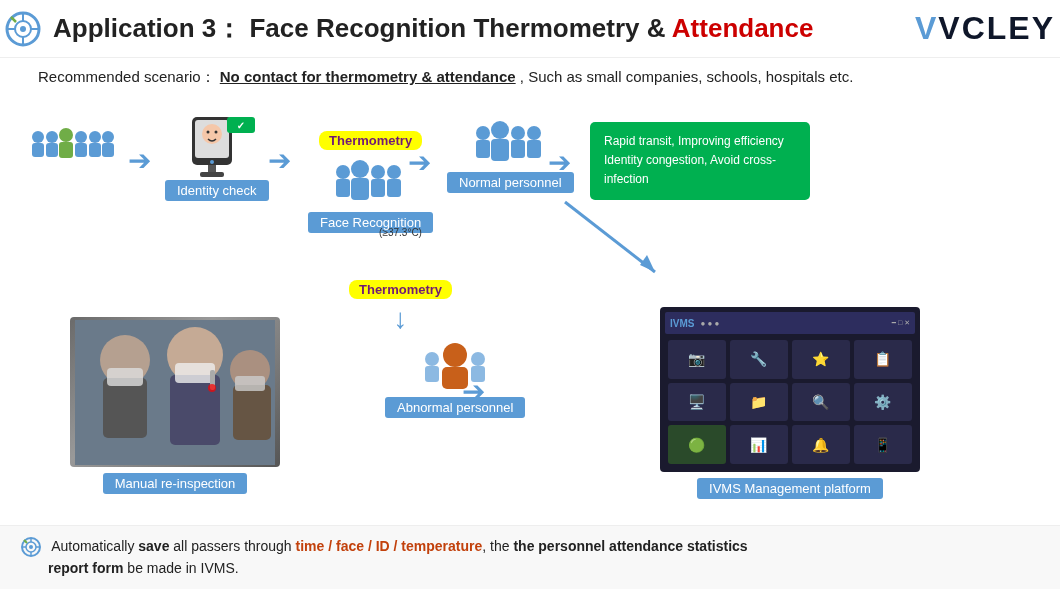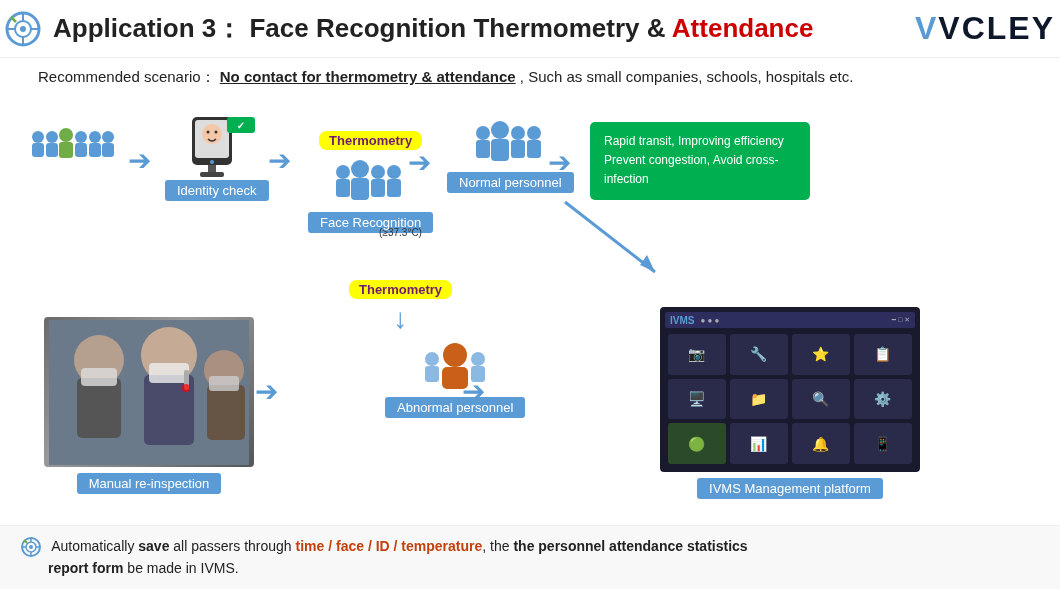--- a/index.html
+++ b/index.html
@@ -74,21 +74,21 @@
       background: #1a1a2e;
       border-radius: 4px;
       width: 260px;
       height: 165px;
       display: flex;
       flex-direction: column;
       padding: 5px;
     }
     .ivms-header {
       background: #2d2d5e;
-      height: 16px;
+      height: 22px;
       border-radius: 2px;
       display: flex;
       align-items: center;
       padding: 0 5px;
       font-size: 9px;
       color: #aaf;
       margin-bottom: 3px;
     }
     .ivms-grid {
       display: grid;
@@ -282,21 +282,21 @@
     </svg>
     <div class="label-box">Normal personnel</div>
   </div>
 
   <div class="pos-abs" style="left:548px; top:52px;">
     <span class="arrow-right">➔</span>
   </div>
 
   <div class="green-box pos-abs" style="left:590px; top:25px;">
     <div>Rapid transit, Improving efficiency</div>
-    <div>Prevent congestion, Avoid cross-infection</div>
+    <div>Identity congestion, Avoid cross-infection</div>
   </div>
 
   <div class="pos-abs" style="left:349px; top:130px; display:flex; flex-direction:column; align-items:center;">
     <div style="font-size:10px; color:#333; margin-bottom:18px;">(≥37.3°C)</div>
     <div class="thermometry-badge" style="margin-bottom:4px;">Thermometry</div>
     <span style="font-size:28px; color:#5b9bd5;">↓</span>
   </div>
 
   <div class="pos-abs" style="left:385px; top:240px; display:flex; flex-direction:column; align-items:center;justify-content:center;">
     <svg width="70" height="60" viewBox="0 0 70 60">
@@ -320,21 +320,21 @@
     <span style="font-size:28px; color:#5b9bd5; display:inline-block;">➔</span>
   </div>
 
   <div class="pos-abs" style="left:545px; top:100px;">
     <svg width="130" height="90" viewBox="0 0 130 90">
       <line x1="20" y1="5" x2="110" y2="75" stroke="#5b9bd5" stroke-width="3"></line>
       <polygon points="110,75 95,68 102,58" fill="#5b9bd5"></polygon>
     </svg>
   </div>
 
-  <div class="pos-abs" style="left:44px; top:220px; display:flex; flex-direction:column; align-items:center;">
+  <div class="pos-abs" style="left:70px; top:220px; display:flex; flex-direction:column; align-items:center;">
 
     <div style="width:210px; height:150px; background: linear-gradient(135deg, #6a6a6a 0%, #999 40%, #7a7a7a 70%, #555 100%); border-radius:4px; display:flex; align-items:center; justify-content:center; overflow:hidden; position:relative;">
 
       <svg width="200" height="145" viewBox="0 0 200 145">
 
         <rect width="200" height="145" fill="#6a7a8a"></rect>
 
         <circle cx="50" cy="40" r="25" fill="#b5a090"></circle>
         <rect x="28" y="58" width="44" height="60" rx="5" fill="#555"></rect>
 

